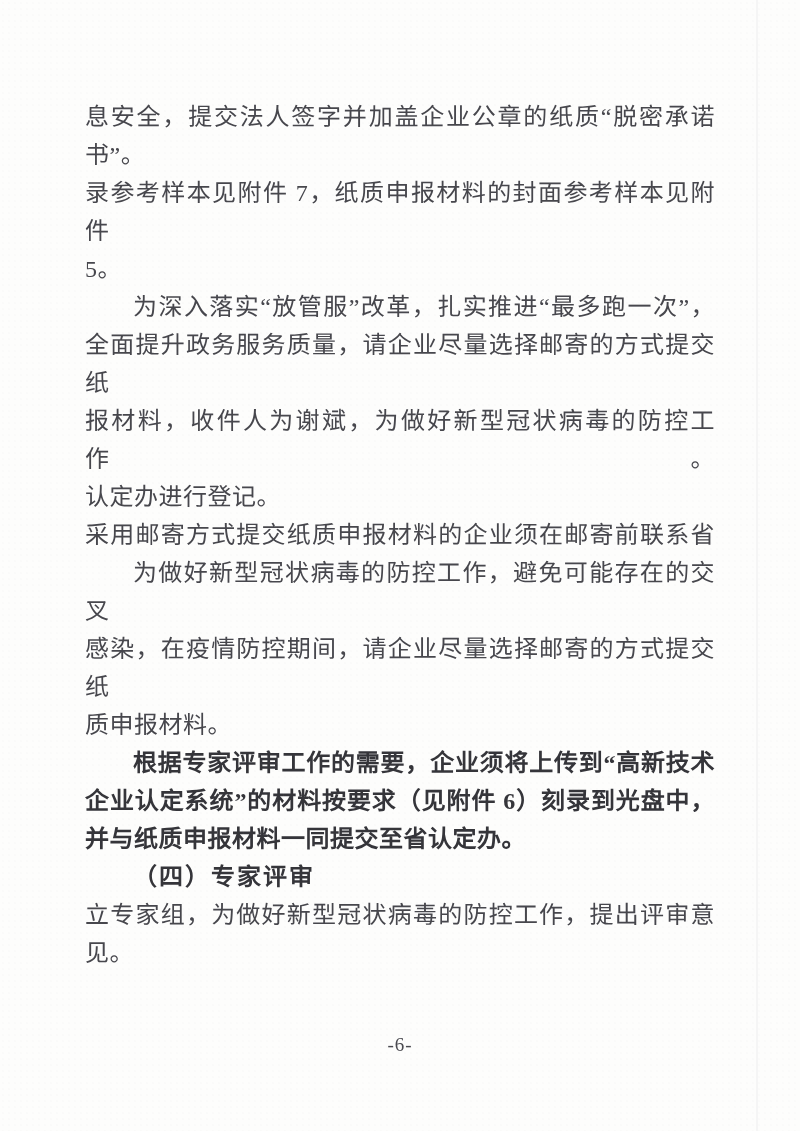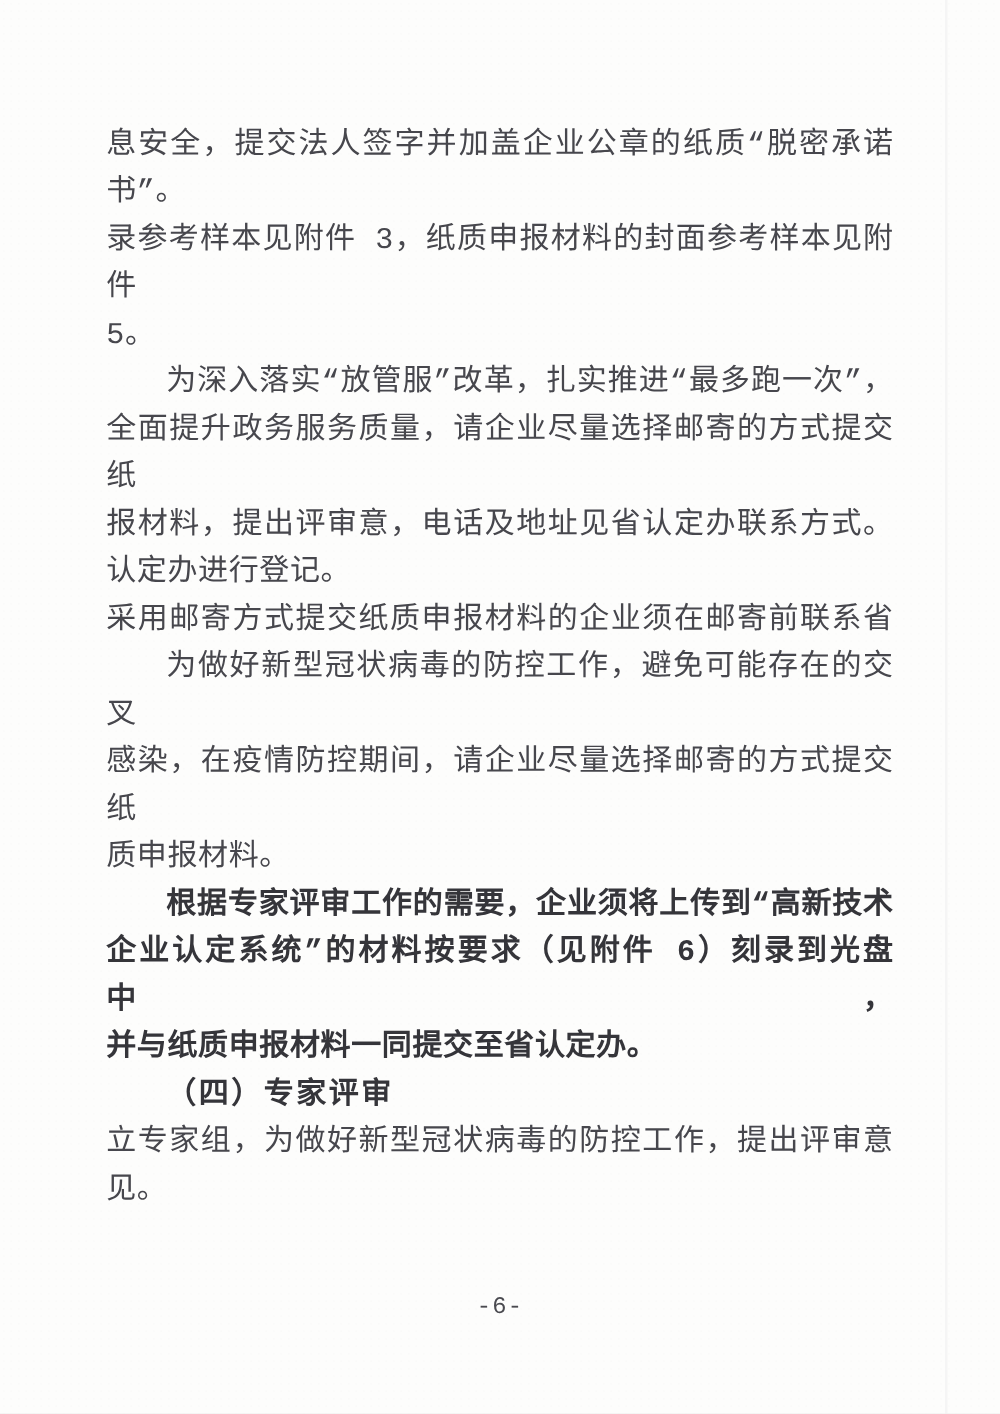--- a/index.html
+++ b/index.html
@@ -1,15 +1,15 @@
 <!DOCTYPE html>
 <html lang="zh-CN"><head>
 <meta charset="utf-8">
 <style>
-  * { margin: 0; padding: 0; box-sizing: border-box; font-family: Liberation Mono, monospace; }
+  * { margin: 0; padding: 0; box-sizing: border-box; }
   html, body { background: #e9e9e9; }
   body { font-family: "Liberation Serif", "DejaVu Serif", serif; }
 
   .page {
     position: relative;
     width: 800px;
     height: 1131px;
     margin: 0 auto;
     background: #fdfdfc;
     
@@ -73,27 +73,27 @@
 </head>
 <body>
 
 <div class="page">
   <div class="content">
       <div class="block body">
         <div class="line fill">息安全，提交法人签字并加盖企业公章的纸质“脱密承诺</div>
         <div class="line">书”。</div>
       </div>
       <div class="block body">
-        <div class="line fill">录参考样本见附件 3，纸质申报材料的封面参考样本见附件</div>
+        <div class="line fill">录参考样本见附件 7，纸质申报材料的封面参考样本见附件</div>
         <div class="line">5。</div>
       </div>
       <div class="block body">
         <div class="line indent fill">为深入落实“放管服”改革，扎实推进“最多跑一次”，</div>
         <div class="line fill">全面提升政务服务质量，请企业尽量选择邮寄的方式提交纸</div>
-        <div class="line fill">报材料，提出评审意，电话及地址见省认定办联系方式。</div>
+        <div class="line fill">报材料，收件人为谢斌，为做好新型冠状病毒的防控工作。</div>
         <div class="line">认定办进行登记。</div>
         <div class="line fill">采用邮寄方式提交纸质申报材料的企业须在邮寄前联系省</div>
       </div>
       <div class="block body">
         <div class="line indent fill">为做好新型冠状病毒的防控工作，避免可能存在的交叉</div>
         <div class="line fill">感染，在疫情防控期间，请企业尽量选择邮寄的方式提交纸</div>
         <div class="line">质申报材料。</div>
       </div>
       <div class="block bold">
         <div class="line indent fill">根据专家评审工作的需要，企业须将上传到“高新技术</div>

